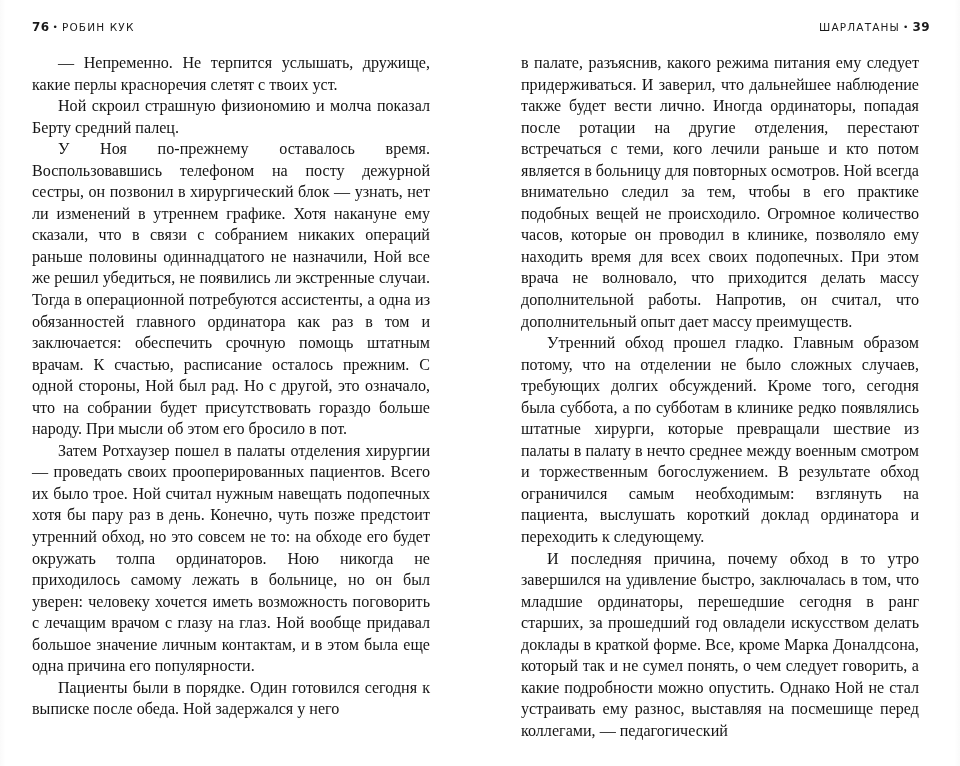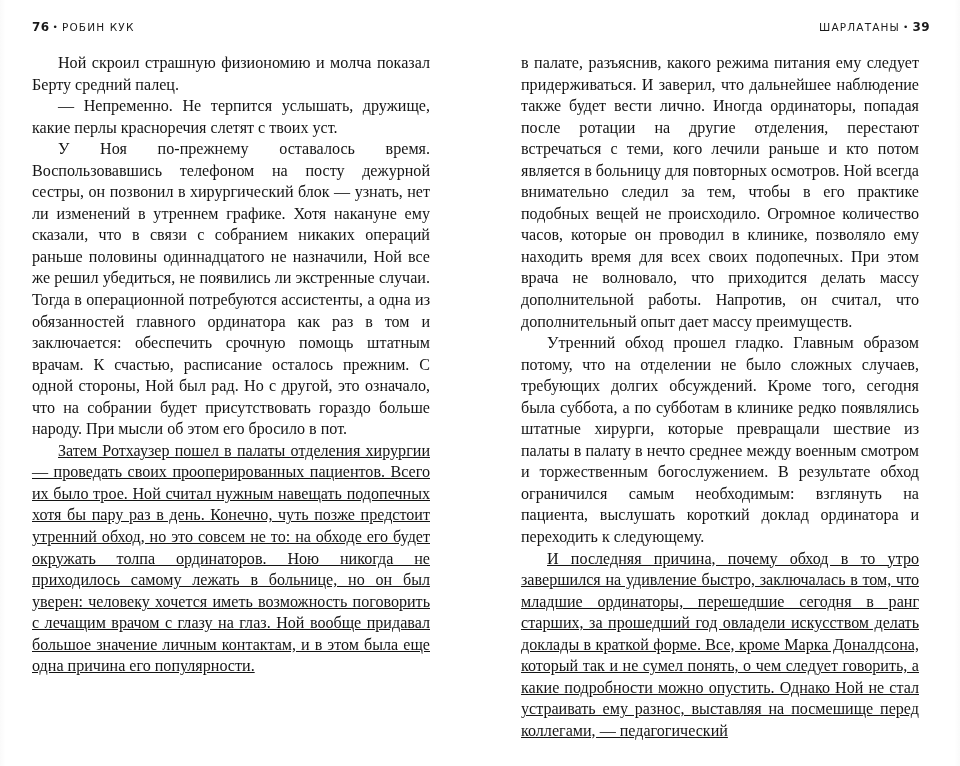--- a/index.html
+++ b/index.html
@@ -60,21 +60,21 @@
   .text-block.verso  { left: 32px;  }
   .text-block.recto  { left: 521px; }
 
   .text-block p {
     margin: 0;
     text-indent: 26px;
   }
   .text-block p.no-indent { text-indent: 0; }
 
   
-  .text-block p:last-child { text-align: justify; text-decoration: underline; }
+  .text-block p:last-child { text-align: justify; }
 
   
   .edge-shade {
     position: absolute;
     top: 0;
     bottom: 0;
     width: 6px;
     pointer-events: none;
   }
   .edge-shade.l { left: 0;  background: linear-gradient(to right, rgba(0,0,0,0.018), rgba(0,0,0,0)); }
@@ -90,24 +90,25 @@
 
   <div class="running-head left">
     <span class="folio">76</span><span class="sep">•</span><span class="head-title">Робин Кук</span>
   </div>
 
   <div class="running-head right">
     <span class="head-title">ШАРЛАТАНЫ</span><span class="sep">•</span><span class="folio">39</span>
   </div>
 
   <div class="text-block verso">
+    <p>— Непременно. Не терпится услышать, дружище, какие перлы красноречия слетят с твоих уст.</p>
     <p>Ной скроил страшную физиономию и молча показал Берту средний палец.</p>
-    <p>— Непременно. Не терпится услышать, дружище, какие перлы красноречия слетят с твоих уст.</p>
     <p>У Ноя по-прежнему оставалось время. Воспользовавшись телефоном на посту дежурной сестры, он позвонил в хирургический блок — узнать, нет ли изменений в утреннем графике. Хотя накануне ему сказали, что в связи с собранием никаких операций раньше половины одиннадцатого не назначили, Ной все же решил убедиться, не появились ли экстренные случаи. Тогда в операционной потребуются ассистенты, а одна из обязанностей главного ординатора как раз в том и заключается: обеспечить срочную помощь штатным врачам. К счастью, расписание осталось прежним. С одной стороны, Ной был рад. Но с другой, это означало, что на собрании будет присутствовать гораздо больше народу. При мысли об этом его бросило в пот.</p>
     <p>Затем Ротхаузер пошел в палаты отделения хирургии — проведать своих прооперированных пациентов. Всего их было трое. Ной считал нужным навещать подопечных хотя бы пару раз в день. Конечно, чуть позже предстоит утренний обход, но это совсем не то: на обходе его будет окружать толпа ординаторов. Ною никогда не приходилось самому лежать в больнице, но он был уверен: человеку хочется иметь возможность поговорить с лечащим врачом с глазу на глаз. Ной вообще придавал большое значение личным контактам, и в этом была еще одна причина его популярности.</p>
+    <p>Пациенты были в порядке. Один готовился сегодня к выписке после обеда. Ной задержался у него</p>
   </div>
 
   <div class="text-block recto">
     <p class="no-indent">в палате, разъяснив, какого режима питания ему следует придерживаться. И заверил, что дальнейшее наблюдение также будет вести лично. Иногда ординаторы, попадая после ротации на другие отделения, перестают встречаться с теми, кого лечили раньше и кто потом является в больницу для повторных осмотров. Ной всегда внимательно следил за тем, чтобы в его практике подобных вещей не происходило. Огромное количество часов, которые он проводил в клинике, позволяло ему находить время для всех своих подопечных. При этом врача не волновало, что приходится делать массу дополнительной работы. Напротив, он считал, что дополнительный опыт дает массу преимуществ.</p>
     <p>Утренний обход прошел гладко. Главным образом потому, что на отделении не было сложных случаев, требующих долгих обсуждений. Кроме того, сегодня была суббота, а по субботам в клинике редко появлялись штатные хирурги, которые превращали шествие из палаты в палату в нечто среднее между военным смотром и торжественным богослужением. В результате обход ограничился самым необходимым: взглянуть на пациента, выслушать короткий доклад ординатора и переходить к следующему.</p>
     <p>И последняя причина, почему обход в то утро завершился на удивление быстро, заключалась в том, что младшие ординаторы, перешедшие сегодня в ранг старших, за прошедший год овладели искусством делать доклады в краткой форме. Все, кроме Марка Доналдсона, который так и не сумел понять, о чем следует говорить, а какие подробности можно опустить. Однако Ной не стал устраивать ему разнос, выставляя на посмешище перед коллегами, — педагогический</p>
   </div>
 
 </div>
 

